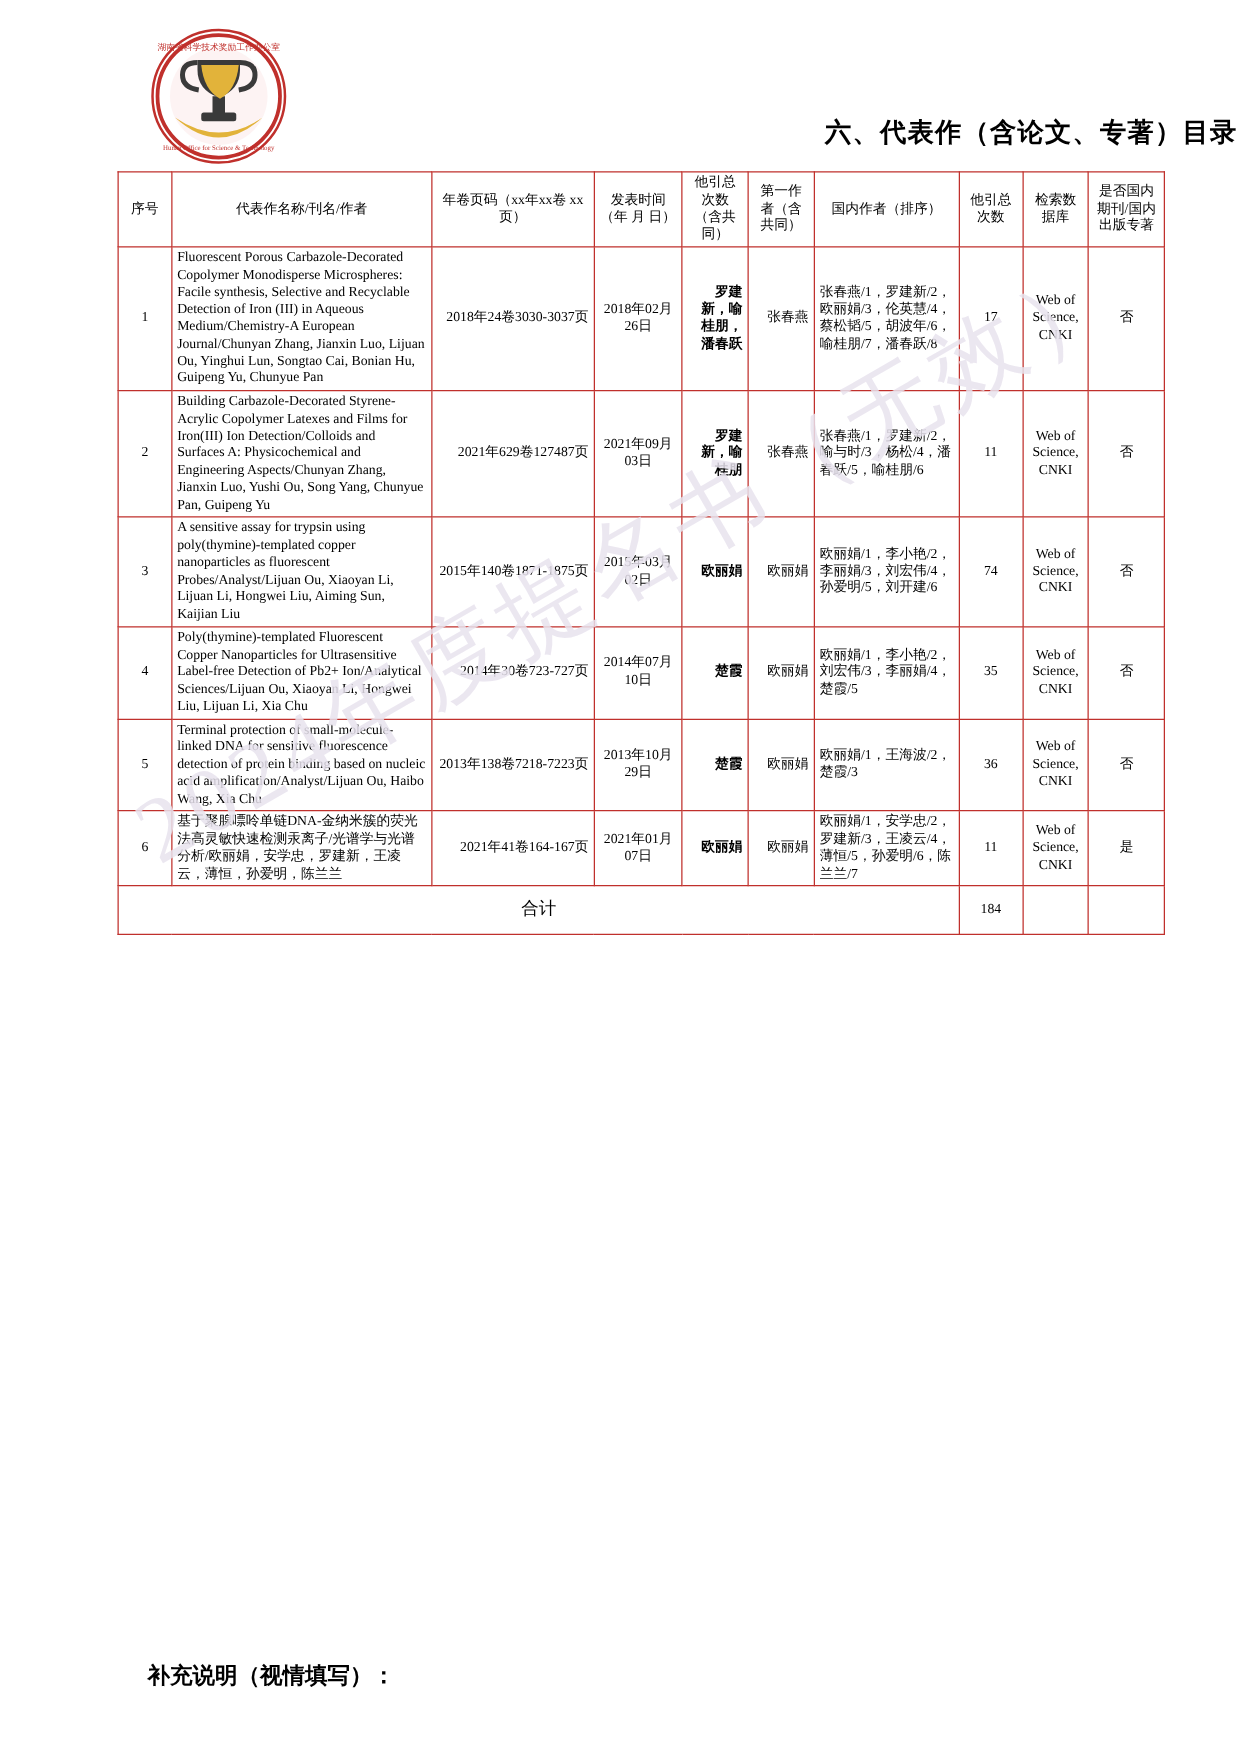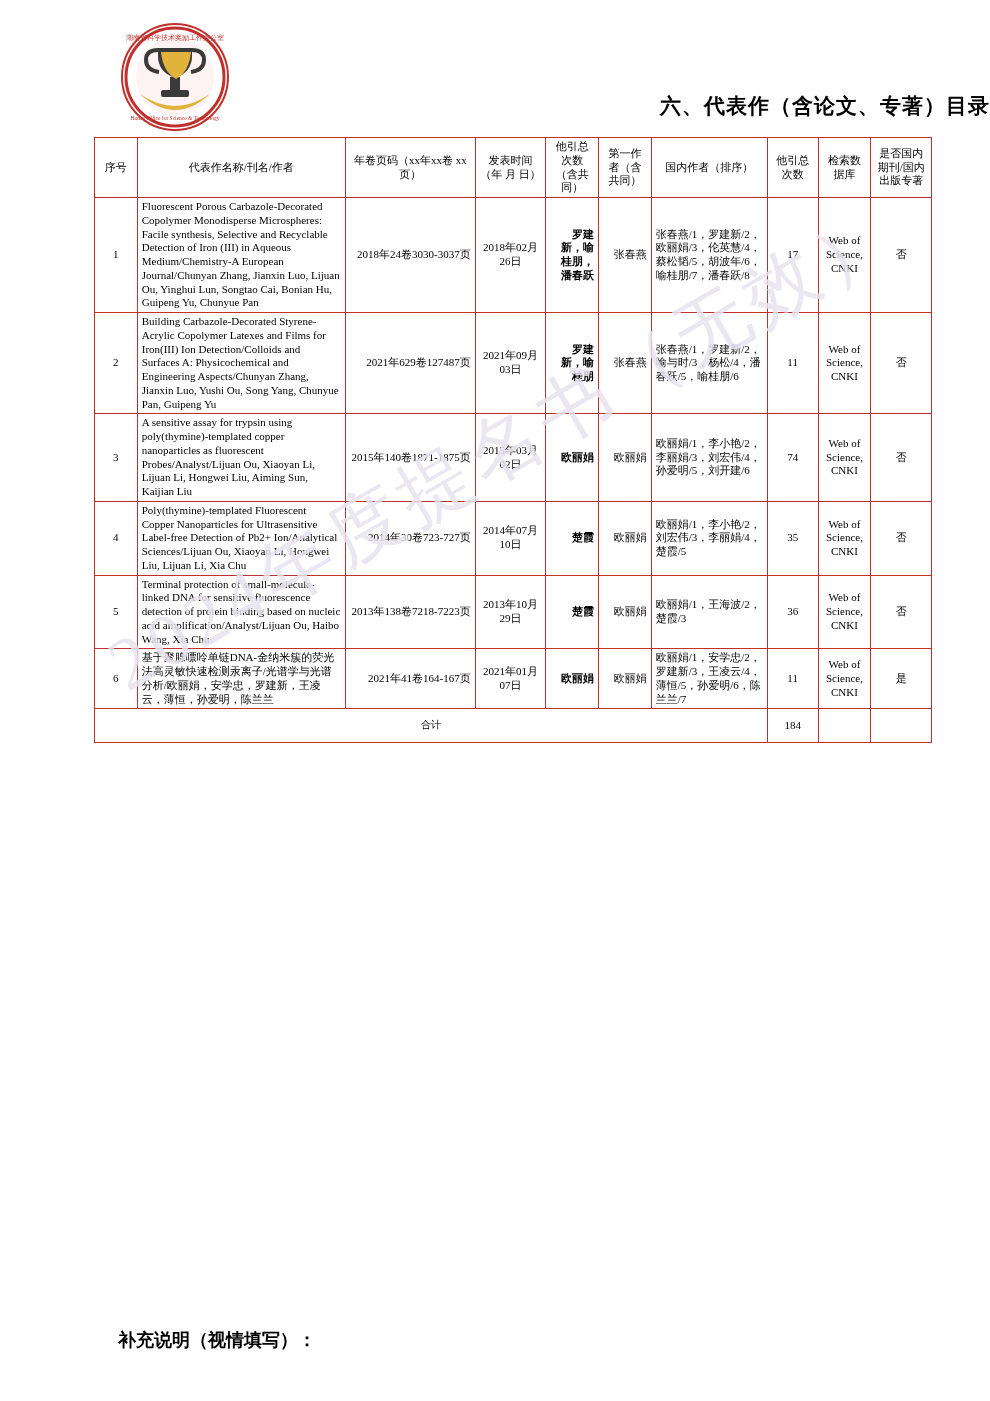--- a/index.html
+++ b/index.html
@@ -88,21 +88,21 @@
   td.vol { width: 122px; text-align: right; font-size: 11.5px; line-height: 1.35;}
   td.date { width: 62px; text-align: center; font-size: 11.5px; line-height: 1.35;}
   td.corr { width: 44px; text-align: right; font-size: 11.5px; line-height: 1.3; font-weight: bold;}
   td.first { width: 44px; text-align: right; font-size: 11.5px; line-height: 1.3;}
   td.authors { width: 108px; text-align: left; font-size: 11.5px; line-height: 1.3;}
   td.cites { width: 42px; text-align: center; font-size: 12px;}
   td.db { width: 44px; text-align: center; font-size: 11px; line-height: 1.35;}
   td.domestic { width: 52px; text-align: center; font-size: 12px;}
   .total-row td.total-label {
     text-align: center;
-    font-size: 10px;
+    font-size: 14px;
     padding: 10px 0;
   }
   
   .note {
     position: absolute;
     left: 112px;
     top: 1293px;
     font-size: 13px;
     font-family: "Liberation Serif", serif;
   }

